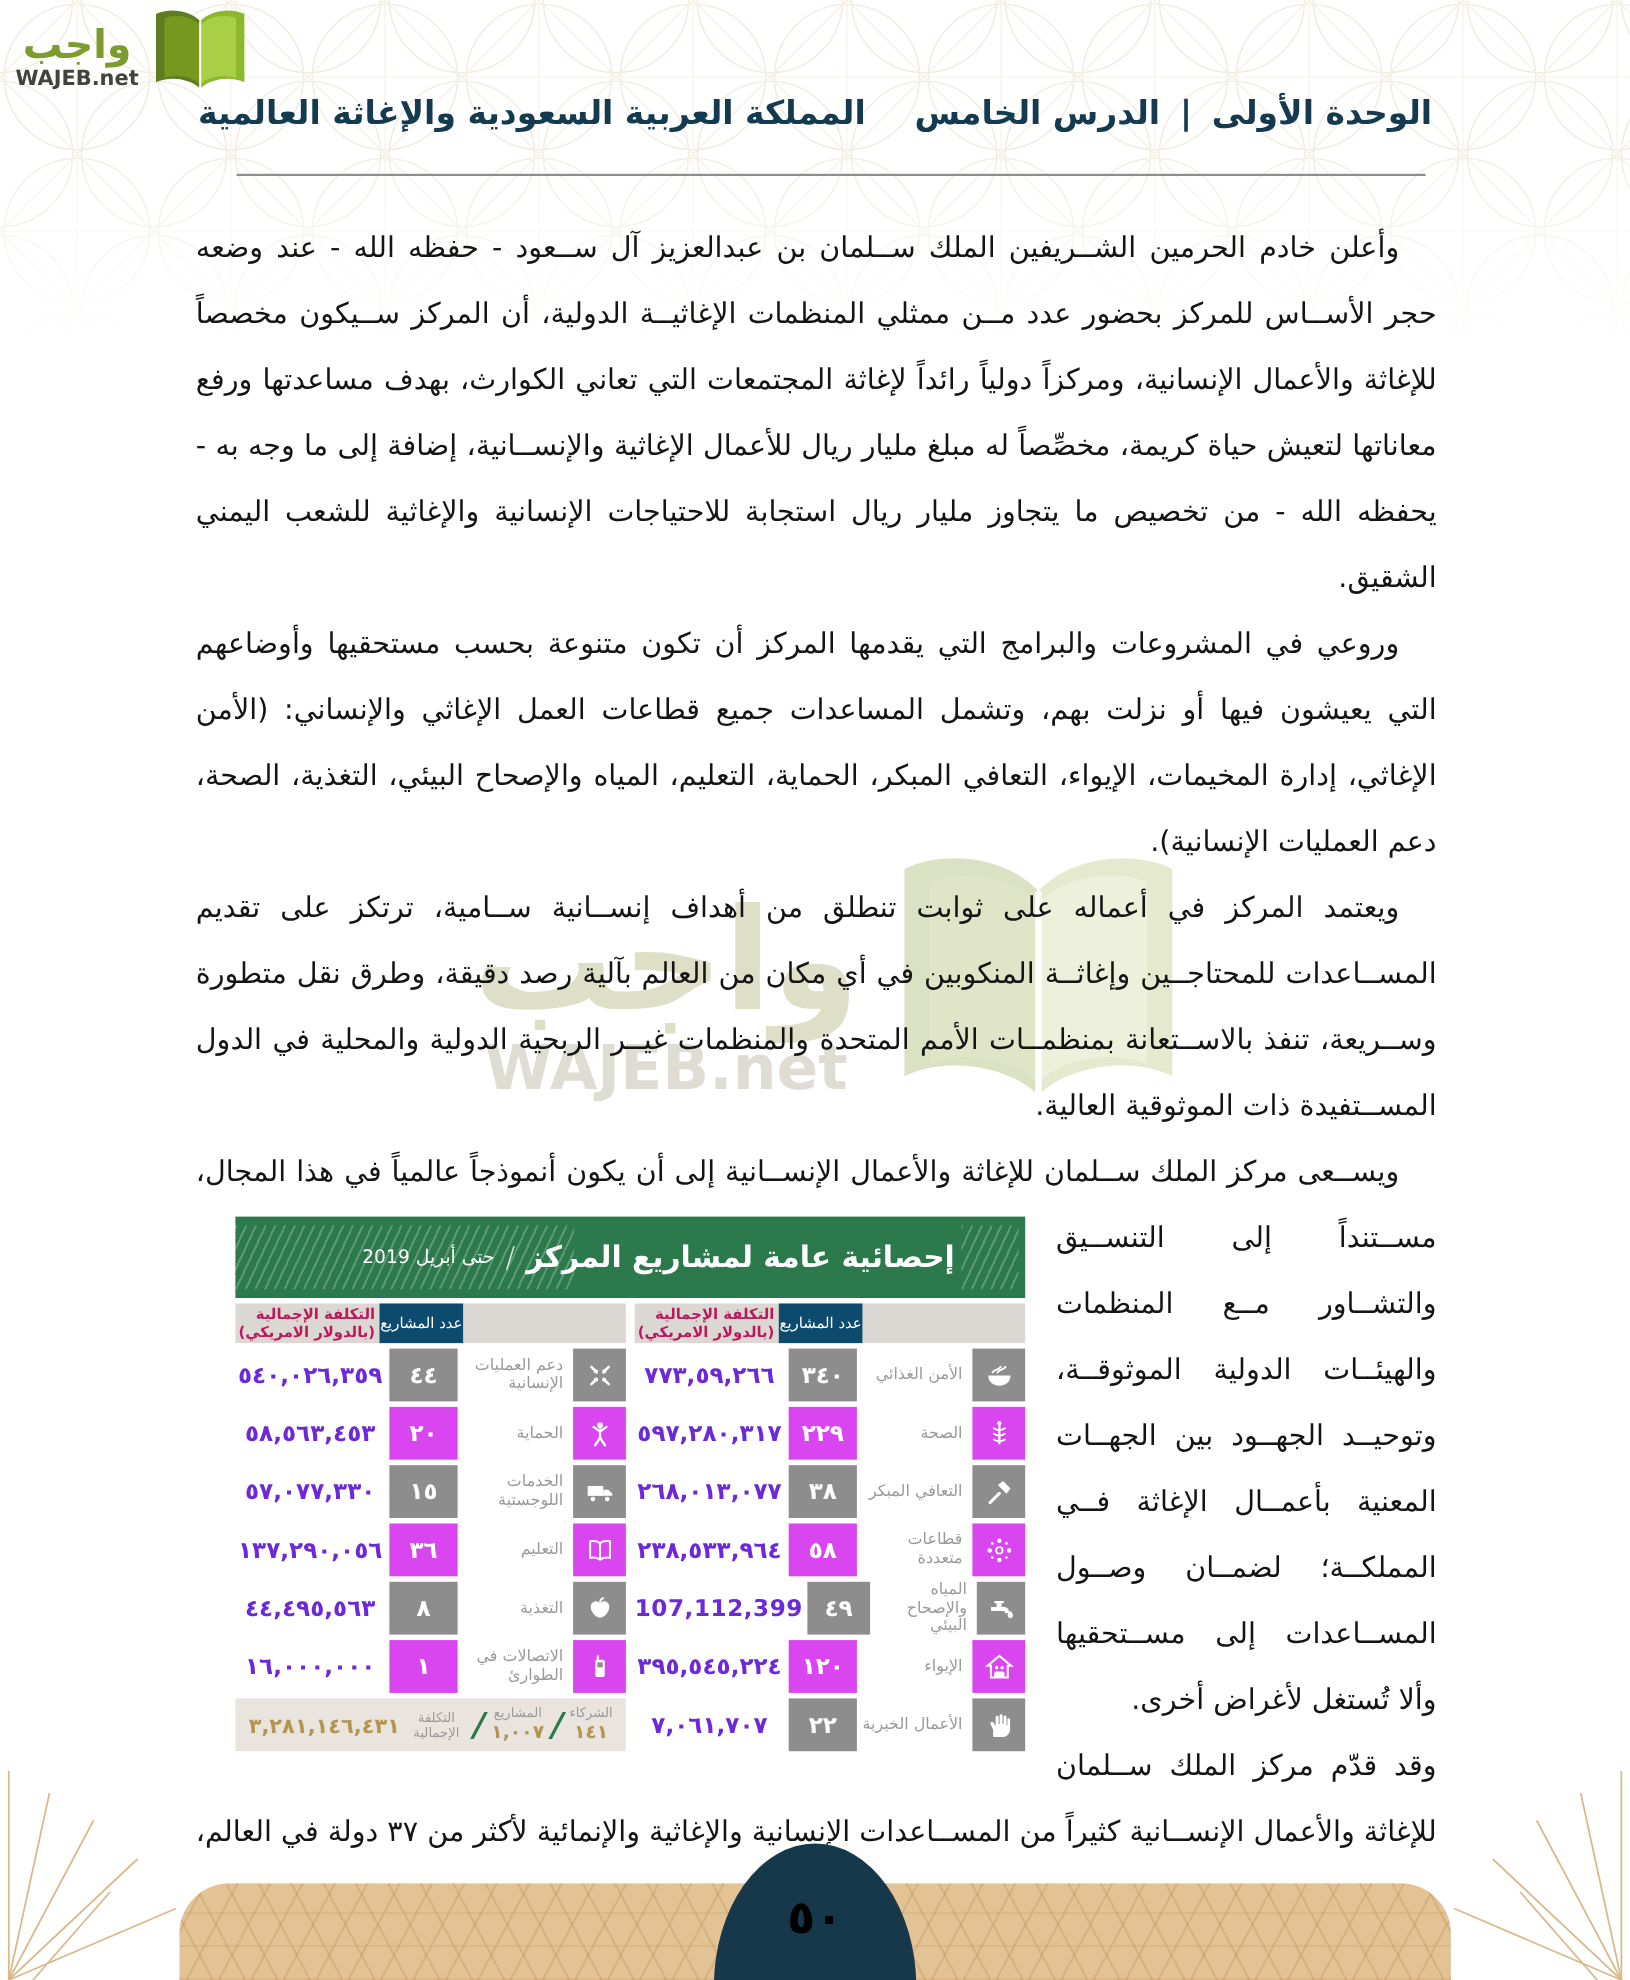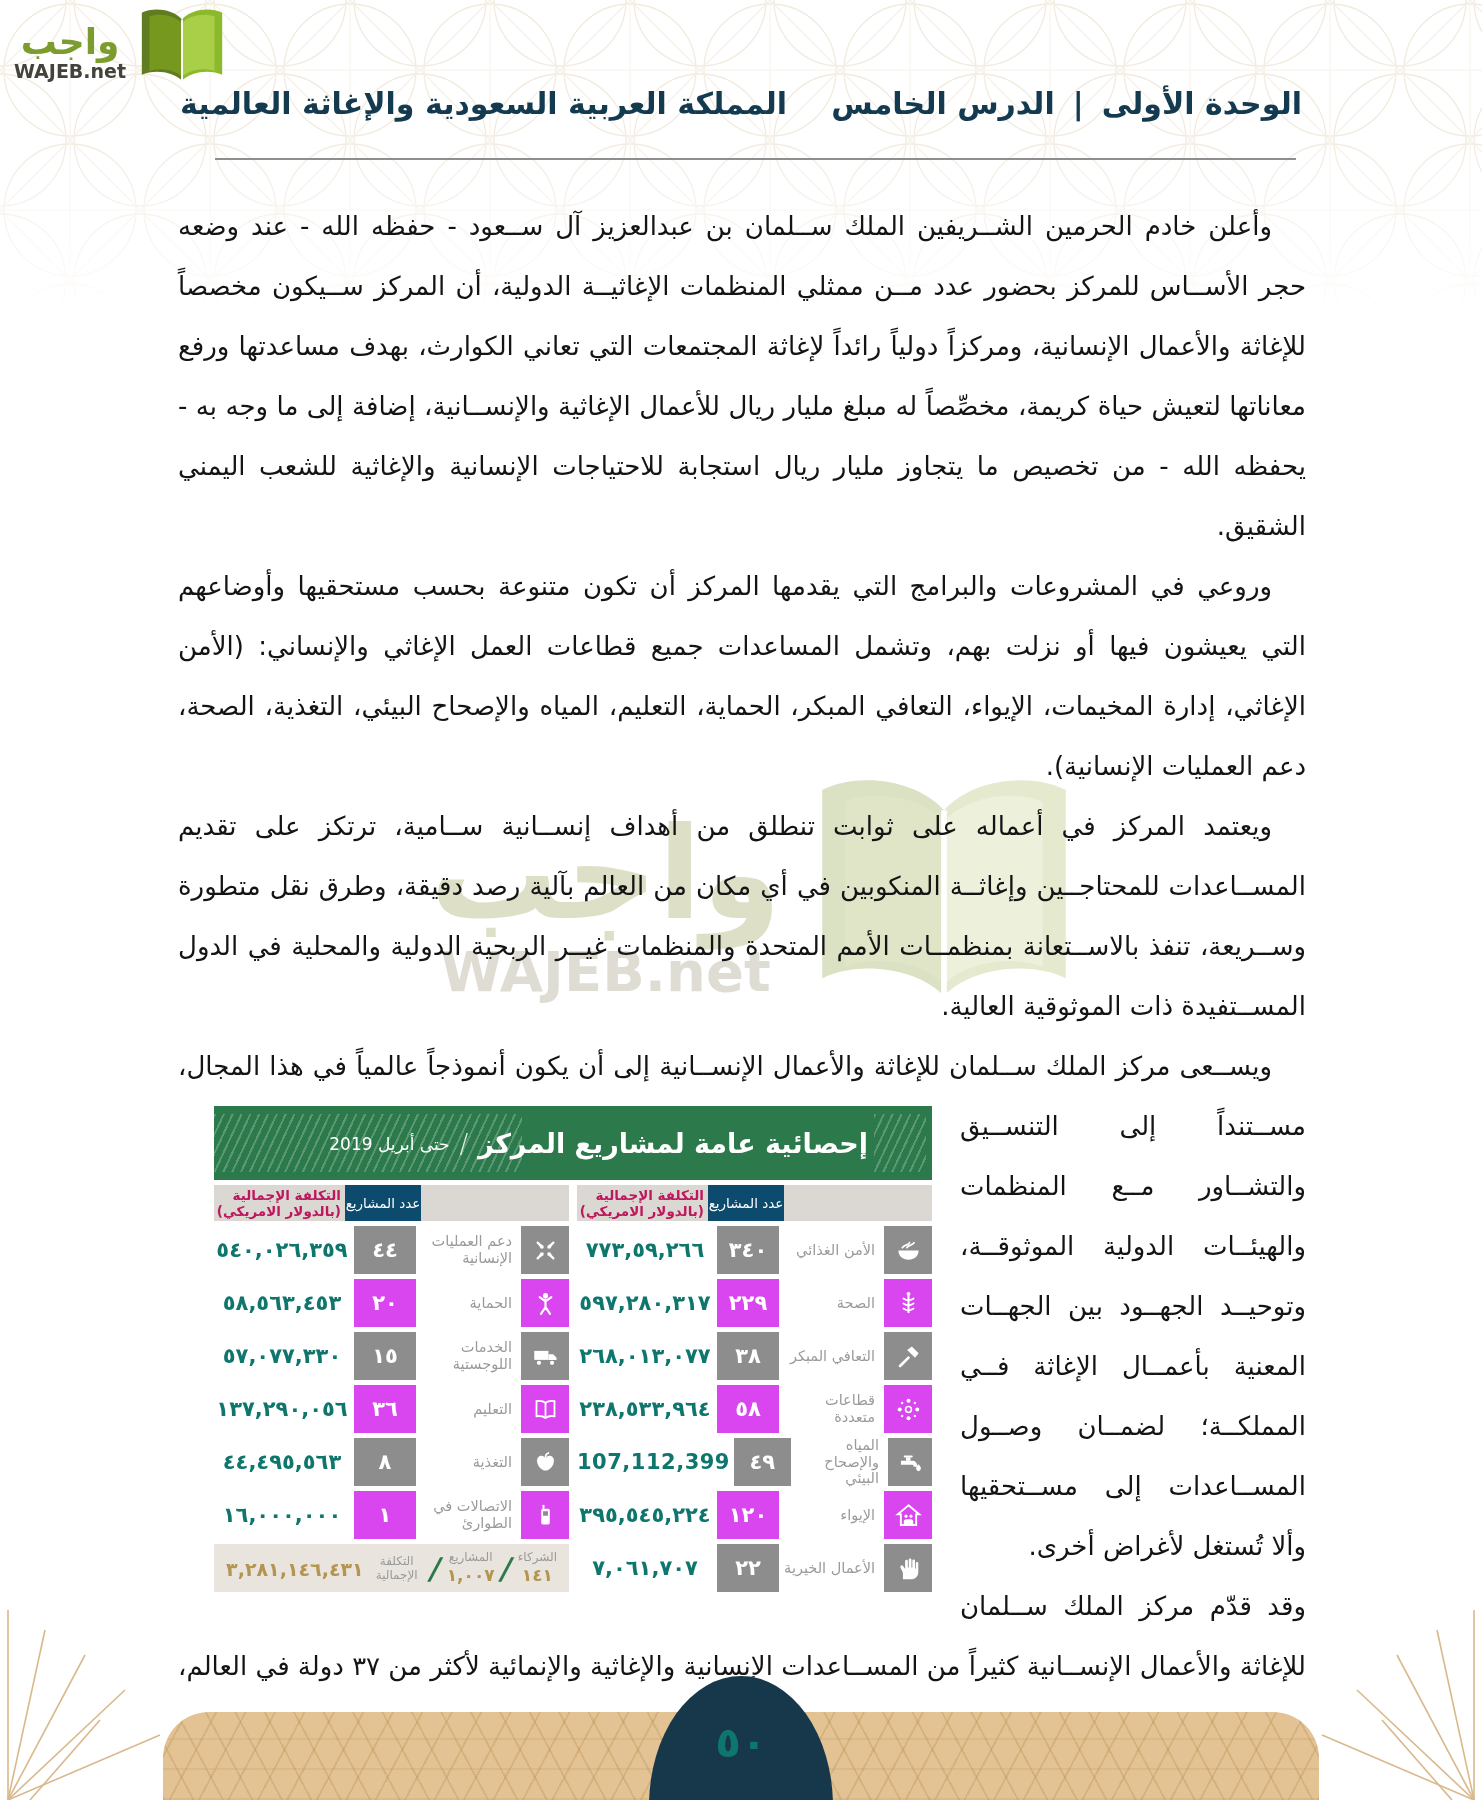--- a/index.html
+++ b/index.html
@@ -47,42 +47,42 @@
   .ig-cols{display:flex;direction:rtl;gap:8px;margin-top:5px;}
   .ig-group{width:355px;}
   .ig-colhead{display:flex;direction:rtl;height:36px;background:#dbd8d3;align-items:stretch;column-gap:4px;}
   .ch-spacer{width:144px;}
   .ch-count{width:76px;background:#0c4a6e;color:#fff;font-size:13.5px;display:flex;align-items:center;justify-content:center;}
   .ch-cost{flex:1;color:#be185d;font-size:13.5px;font-weight:bold;display:flex;align-items:center;justify-content:center;}
   .ig-row{display:flex;direction:rtl;align-items:stretch;height:48px;margin-top:5px;column-gap:4px;}
   .cell-icon{width:48px;display:flex;align-items:center;justify-content:center;}
   .cell-label{width:92px;font-size:14.5px;color:#9a9a9a;display:flex;align-items:center;padding-right:5px;line-height:1.15;direction:rtl;}
   .cell-count{width:62px;color:#fff;font-weight:bold;font-size:21px;display:flex;align-items:center;justify-content:center;}
-  .cell-cost{flex:1;color:#0f766e;font-weight:bold;font-size:21px;display:flex;align-items:center;justify-content:center;letter-spacing:.5px;}
+  .cell-cost{flex:1;color:#6d28d9;font-weight:bold;font-size:21px;display:flex;align-items:center;justify-content:center;letter-spacing:.5px;}
   .shade-d{background:#8d8d8d;}
   .shade-l{background:#d946ef;}
   .ig-footer{height:48px;margin-top:5px;background:#e9e5de;display:flex;direction:rtl;align-items:center;
     justify-content:space-evenly;padding:0 6px;}
   .tg{display:flex;flex-direction:column;align-items:center;line-height:1.1;}
   .tg-label{font-size:12px;color:#9a9a9a;}
   .tg-value{font-size:17px;font-weight:bold;color:#b3954f;margin-top:2px;}
   .tg-cost{display:flex;align-items:center;gap:6px;}
   .tg-cost .tg-label{width:54px;text-align:center;}
   .tg-cost .big{font-size:19px;}
   .slash{color:#2c7a4b;font-size:30px;font-weight:bold;transform:skewX(-12deg);}
   
   .bottom-band{position:absolute;left:163px;right:163px;top:1712px;height:88px;z-index:4;
     background-color:#e3c294;border-radius:46px 46px 0 0;
     background-image:
       repeating-linear-gradient(62deg, rgba(184,142,80,.30) 0 2px, rgba(0,0,0,0) 2px 26px),
       repeating-linear-gradient(-62deg, rgba(184,142,80,.30) 0 2px, rgba(0,0,0,0) 2px 26px),
       repeating-linear-gradient(0deg, rgba(184,142,80,.18) 0 2px, rgba(0,0,0,0) 2px 30px);}
   .page-oval{position:absolute;left:50%;transform:translateX(-50%);top:1676px;width:184px;height:260px;
     background:#17384a;border-radius:50%;z-index:5;}
-  .page-num{position:absolute;left:50%;transform:translateX(-50%);top:1718px;z-index:6;color:#0f766e;
+  .page-num{position:absolute;left:50%;transform:translateX(-50%);top:1718px;z-index:6;color:#000000;
     font-size:42px;font-weight:bold;}
   .corner-decor{position:absolute;z-index:1;}
 </style>
 </head>
 <body>
 
 <svg class="top-pattern" width="1482" height="320">
   <defs>
     <pattern id="geo" width="140" height="140" patternUnits="userSpaceOnUse">
       <circle cx="70" cy="70" r="66" fill="none" stroke="#e9ddc9" stroke-width="1.3"></circle>

